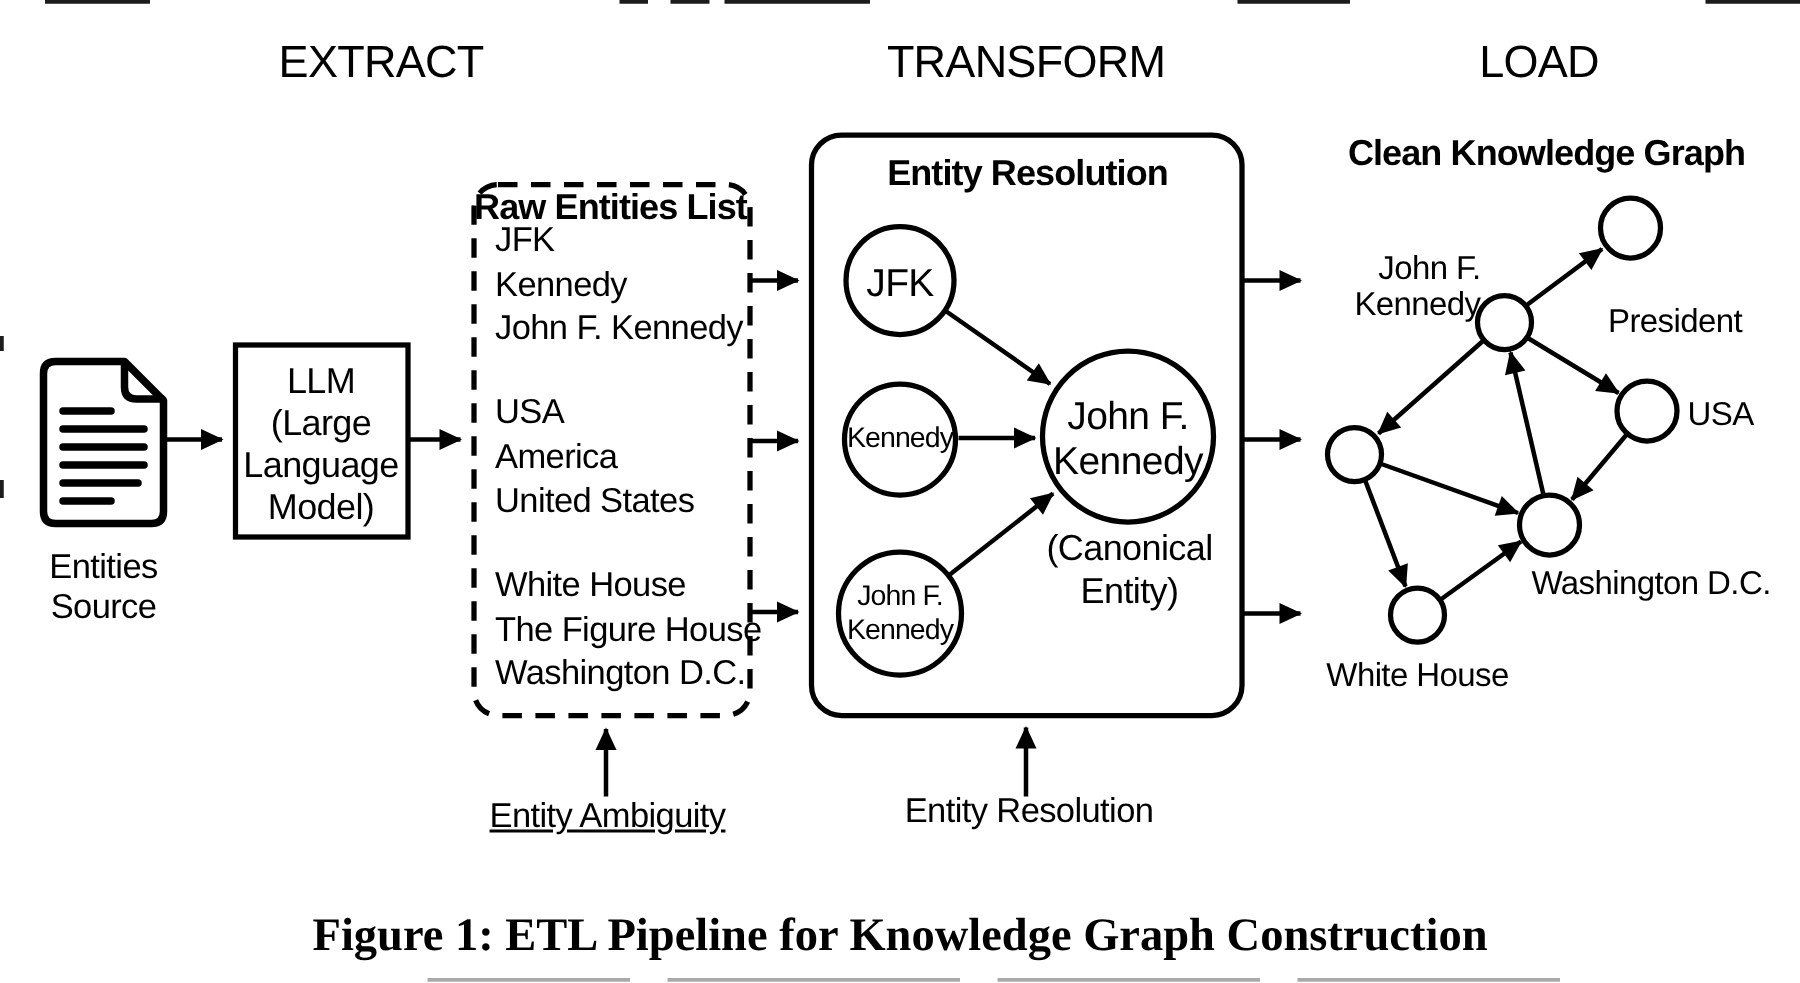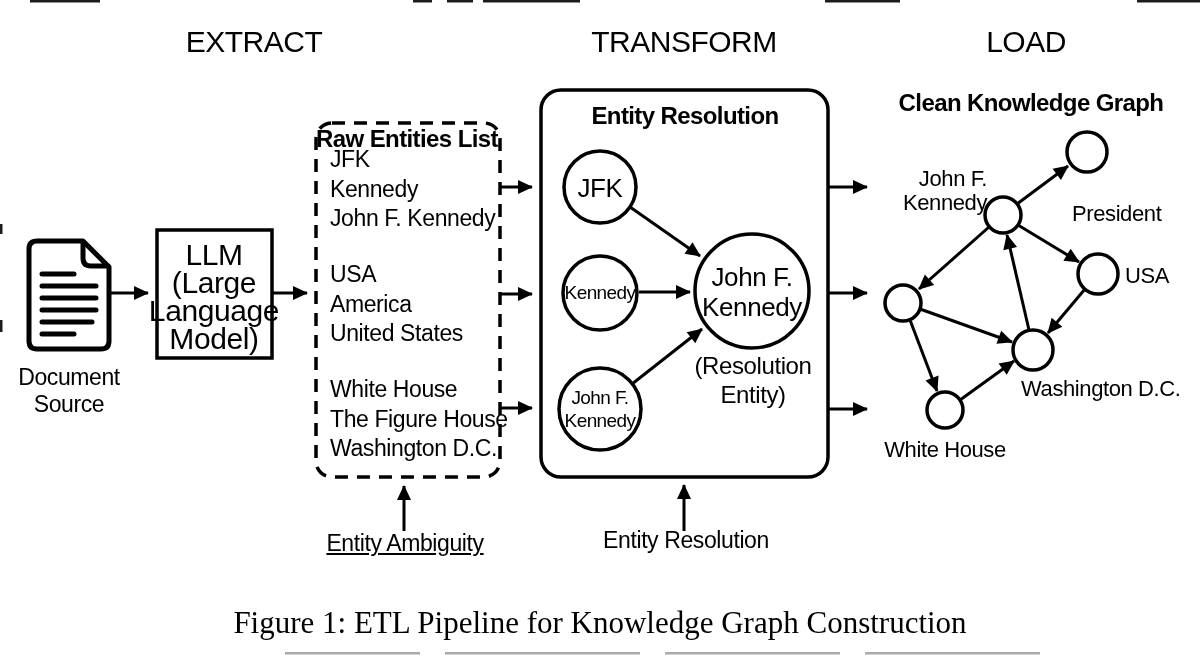--- a/index.html
+++ b/index.html
@@ -4,21 +4,21 @@
 <style>
   html,body{margin:0;padding:0;background:#fff;}
   #fig{position:relative;width:1200px;height:655px;background:#fff;overflow:hidden;
        font-family:"Liberation Sans",sans-serif;color:#000;}
   svg{position:absolute;left:0;top:0;}
   .t{position:absolute;white-space:nowrap;color:#000;letter-spacing:-0.4px;line-height:1.18;}
   .ctr{transform:translateX(-50%);text-align:center;}
   .hdr{font-size:30px;font-weight:normal;letter-spacing:-0.5px;}
   .sect{font-size:24px;font-weight:bold;letter-spacing:-0.6px;}
   .list{font-size:23px;line-height:29.5px;}
-  .llm{font-size:30px;line-height:28px;}
+  .llm{font-size:24px;line-height:28px;}
   .node22{font-size:22px;}
   .ann{font-size:23px;line-height:27px;}
   .cap{font-family:"Liberation Serif",serif;font-size:31px;letter-spacing:0;}
   .line{display:block;}
 </style>
 </head>
 <body>
 
 <div id="fig">
 
@@ -107,21 +107,21 @@
       <line x1="910" y1="320" x2="937" y2="391"></line>
       <line x1="960" y1="400" x2="1014" y2="361"></line>
     </g>
   </svg>
 
   <div class="t hdr ctr" style="left:254px;top:24px;">EXTRACT</div>
   <div class="t hdr ctr" style="left:684px;top:24px;">TRANSFORM</div>
   <div class="t hdr ctr" style="left:1026px;top:24px;">LOAD</div>
 
   <div class="t list ctr" style="left:69px;top:364px;text-align:center;line-height:27px;font-size:23px;">
-    <span class="line">Document</span>
+    <span class="line">Entities</span>
     <span class="line">Source</span>
   </div>
 
   <div class="t llm ctr" style="left:214px;top:241px;text-align:center;">
     <span class="line">LLM</span>
     <span class="line">(Large</span>
     <span class="line">Language</span>
     <span class="line">Model)</span>
   </div>
 
@@ -151,33 +151,33 @@
   <div class="t ctr" style="left:600px;top:282px;font-size:19px;letter-spacing:-0.6px;">Kennedy</div>
   <div class="t ctr" style="left:600px;top:386px;font-size:19px;line-height:23px;letter-spacing:-0.6px;text-align:center;">
     <span class="line">John F.</span>
     <span class="line">Kennedy</span>
   </div>
   <div class="t ctr" style="left:752px;top:262px;font-size:26px;line-height:30px;text-align:center;">
     <span class="line">John F.</span>
     <span class="line">Kennedy</span>
   </div>
   <div class="t ctr" style="left:753px;top:351px;font-size:24px;line-height:29px;text-align:center;">
-    <span class="line">(Resolution</span>
+    <span class="line">(Canonical</span>
     <span class="line">Entity)</span>
   </div>
   <div class="t ann ctr" style="left:686px;top:527px;text-align:center;">
     <span class="line">Entity Resolution</span>
   </div>
 
   <div class="t sect ctr" style="left:1031px;top:89px;">Clean Knowledge Graph</div>
 
   <div class="t node22" style="left:859px;top:167px;width:128px;text-align:right;line-height:24px;">
     <span class="line">John F.</span>
     <span class="line">Kennedy</span>
   </div>
   <div class="t node22" style="left:1072px;top:201px;">President</div>
   <div class="t node22" style="left:1125px;top:263px;">USA</div>
   <div class="t node22" style="left:1021px;top:376px;">Washington D.C.</div>
   <div class="t node22 ctr" style="left:945px;top:437px;">White House</div>
 
-  <div class="t cap ctr" style="left:600px;top:605px;">Figure 1: ETL Pipeline for Knowledge Graph Construction</div>
+  <div class="t cap ctr" style="left:600px;top:605px;font-weight:bold;">Figure 1: ETL Pipeline for Knowledge Graph Construction</div>
 
 </div>
 
 </body></html>

